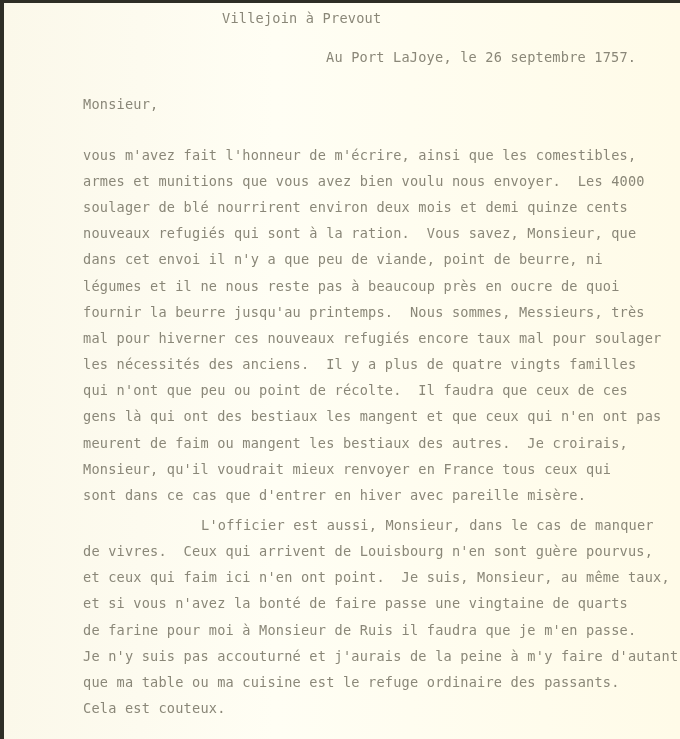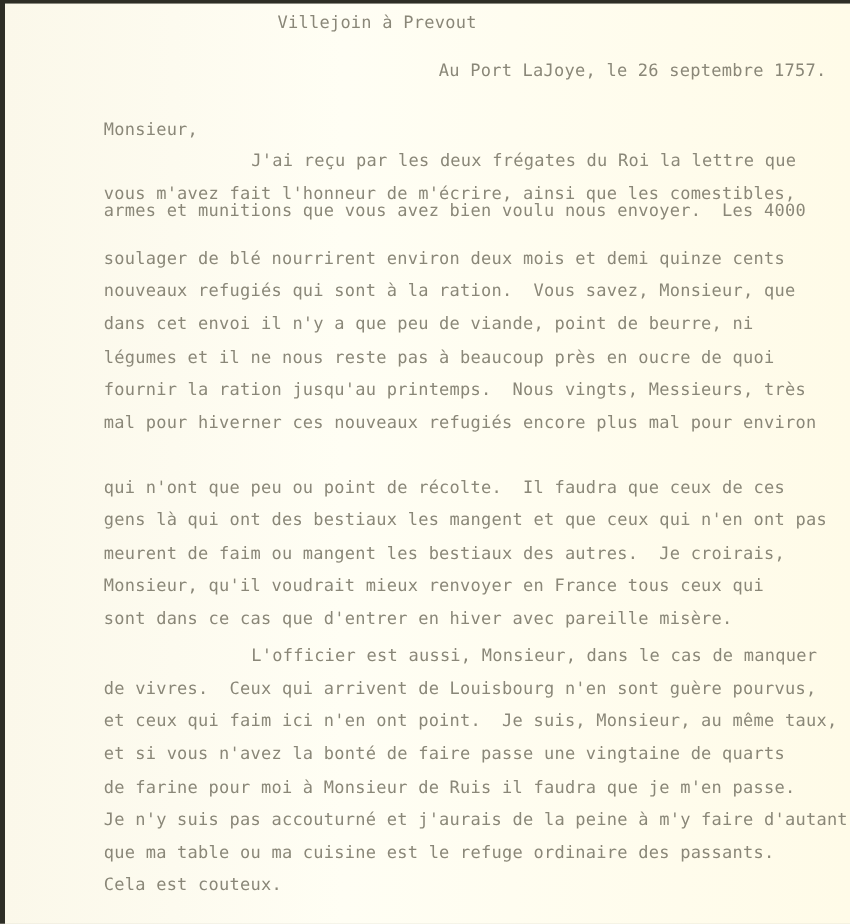--- a/index.html
+++ b/index.html
@@ -26,42 +26,42 @@
     .typed {
       font-family: "DejaVu Sans Mono", "Liberation Mono", monospace;
       font-size: 13.6px;
       color: #8a8778;
       letter-spacing: 0.2px;
       white-space: pre;
       position: absolute;
       line-height: 1;
     }
     .header-name { left: 218px; top: 9px; }
-    .header-date { left: 347px; top: 48px; }
+    .header-date { left: 322px; top: 48px; }
     .salutation { left: 79px; top: 95px; }
     .body-line { left: 79px; }
     .indent { left: 197px; }
   </style>
 </head>
 <body>
 
 <div class="page">
   <div class="typed header-name">Villejoin à Prevout</div>
   <div class="typed header-date">Au Port LaJoye, le 26 septembre 1757.</div>
   <div class="typed salutation">Monsieur,</div>
 
-  <div class="typed indent" style="top:120px">J'ai reçu par les deux frégates du Roi la lettre que</div>
   <div class="typed body-line" style="top:146px">vous m'avez fait l'honneur de m'écrire, ainsi que les comestibles,</div>
-  <div class="typed body-line" style="top:160px">armes et munitions que vous avez bien voulu nous envoyer.  Les 4000</div>
+  <div class="typed body-line" style="top:172px">armes et munitions que vous avez bien voulu nous envoyer.  Les 4000</div>
   <div class="typed body-line" style="top:198px">soulager de blé nourrirent environ deux mois et demi quinze cents</div>
   <div class="typed body-line" style="top:250px">dans cet envoi il n'y a que peu de viande, point de beurre, ni</div>
   <div class="typed body-line" style="top:224px">nouveaux refugiés qui sont à la ration.  Vous savez, Monsieur, que</div>
   <div class="typed body-line" style="top:277px">légumes et il ne nous reste pas à beaucoup près en oucre de quoi</div>
-  <div class="typed body-line" style="top:303px">fournir la ration jusqu'au printemps.  Nous vingts, Messieurs, très</div>
-  <div class="typed body-line" style="top:329px">mal pour hiverner ces nouveaux refugiés encore plus mal pour environ</div>
+  <div class="typed body-line" style="top:303px">fournir la beurre jusqu'au printemps.  Nous sommes, Messieurs, très</div>
+  <div class="typed body-line" style="top:329px">mal pour hiverner ces nouveaux refugiés encore taux mal pour soulager</div>
+  <div class="typed body-line" style="top:355px">les nécessités des anciens.  Il y a plus de quatre vingts familles</div>
   <div class="typed body-line" style="top:381px">qui n'ont que peu ou point de récolte.  Il faudra que ceux de ces</div>
   <div class="typed body-line" style="top:407px">gens là qui ont des bestiaux les mangent et que ceux qui n'en ont pas</div>
   <div class="typed body-line" style="top:434px">meurent de faim ou mangent les bestiaux des autres.  Je croirais,</div>
   <div class="typed body-line" style="top:460px">Monsieur, qu'il voudrait mieux renvoyer en France tous ceux qui</div>
   <div class="typed body-line" style="top:486px">sont dans ce cas que d'entrer en hiver avec pareille misère.</div>
 
   <div class="typed indent" style="top:516px">L'officier est aussi, Monsieur, dans le cas de manquer</div>
   <div class="typed body-line" style="top:542px">de vivres.  Ceux qui arrivent de Louisbourg n'en sont guère pourvus,</div>
   <div class="typed body-line" style="top:568px">et ceux qui faim ici n'en ont point.  Je suis, Monsieur, au même taux,</div>
   <div class="typed body-line" style="top:594px">et si vous n'avez la bonté de faire passe une vingtaine de quarts</div>

